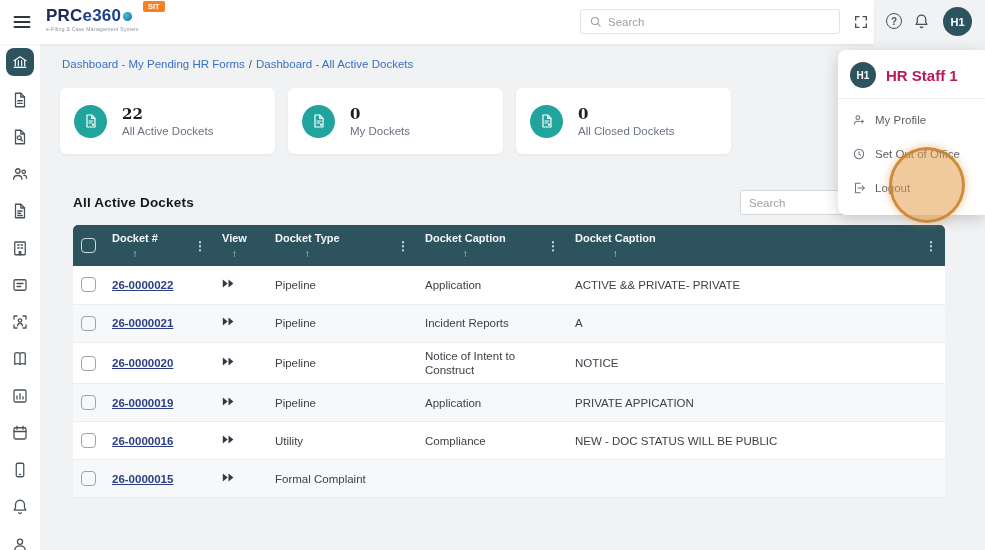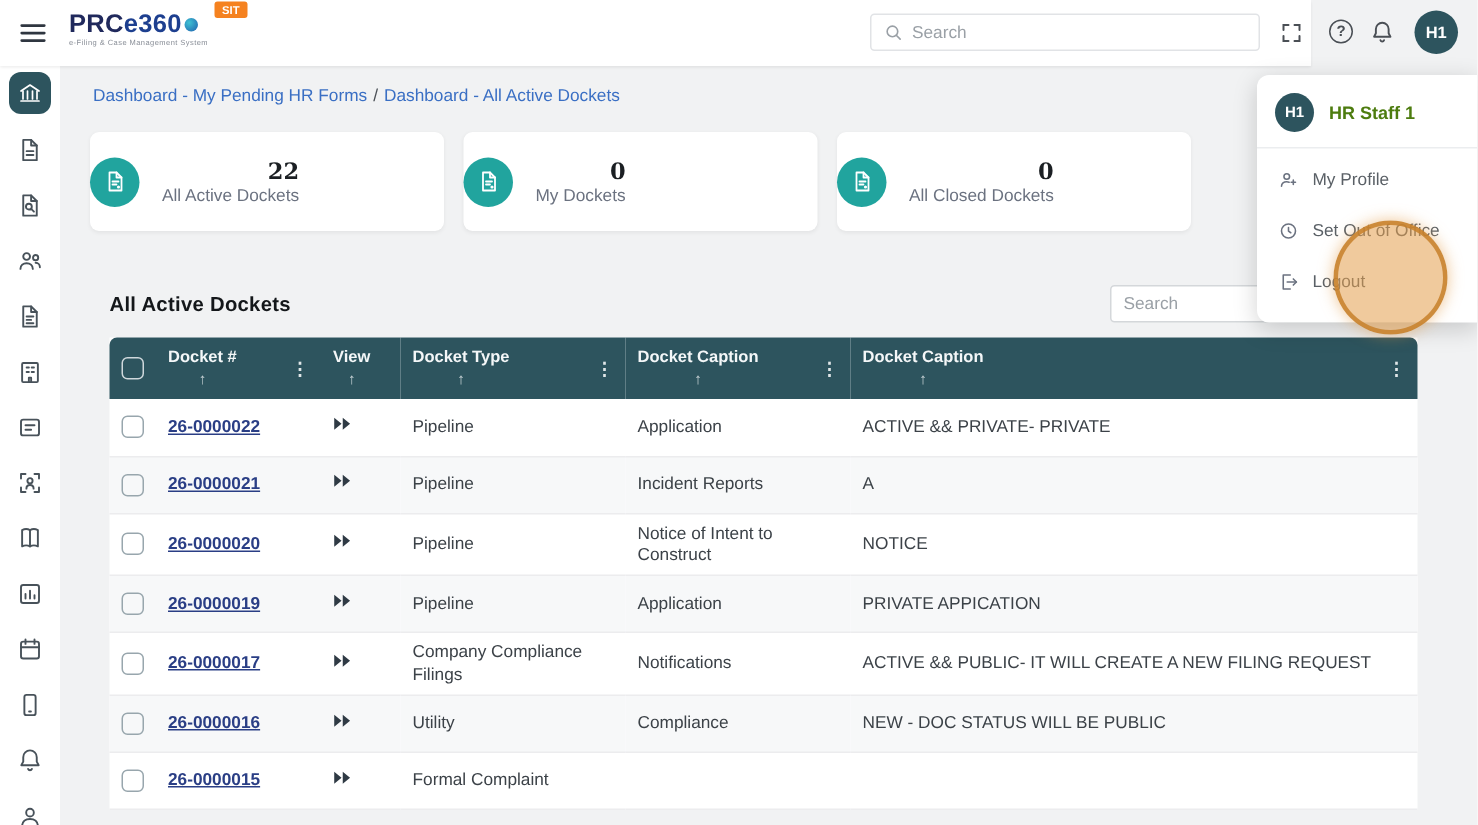--- a/index.html
+++ b/index.html
@@ -45,23 +45,23 @@
                  display:flex; align-items:center; justify-content:center; margin-bottom:15px; }
   .snav-active svg { width:16px; height:16px; }
 
   
   .main { position:absolute; left:40px; top:44px; width:945px; height:506px; overflow:hidden; }
   .breadcrumb { margin:14px 22px 0; font-size:11.5px; }
   .breadcrumb a { color:#3a6fc4; text-decoration:none; cursor:pointer; }
   .bc-sep { color:#4a4f55; margin:0 4px; }
 
   .stats { display:flex; gap:13px; margin:18px 20px 0; }
-  .stat-card { width:236px; height:66px; background:#fff; border-radius:6px;
+  .stat-card { width:215px; height:66px; background:#fff; border-radius:6px;
                box-shadow:0 1px 3px rgba(0,0,0,.06); display:flex; align-items:center;
-               cursor:pointer;text-align:right; }
+               padding-left:14px; cursor:pointer; }
   .stat-icon { width:33px; height:33px; border-radius:50%; background:#21a49e; color:#fff;
                display:flex; align-items:center; justify-content:center; flex:none; margin-right:15px; }
   .stat-icon svg { width:16px; height:16px; }
   .stat-value { font-family:"DejaVu Serif", serif; font-size:15px; font-weight:bold; color:#1b1f23; line-height:17px; }
   .stat-label { font-size:11.5px; color:#6b7280; margin-top:2px; }
 
   .tbl-head-row { display:flex; justify-content:space-between; align-items:center; margin:36px 40px 10px 33px; }
   .tbl-title { font-size:13.5px; font-weight:bold; color:#14171a; letter-spacing:.2px; }
   .tbl-search { width:205px; height:25px; background:#fff; border:1px solid #d4d7da; border-radius:3px;
                 padding:0 8px; display:flex; align-items:center; }
@@ -91,21 +91,21 @@
   .ff-icon { color:#2f3a44; cursor:pointer; display:inline-block; }
   .caption-cell { color:#3c4248; }
 
   
   .user-dropdown { position:absolute; top:50px; right:0; width:147px; background:#fff;
                    border-radius:8px 0 0 8px; box-shadow:0 4px 16px rgba(0,0,0,.18);
                    z-index:40; padding-bottom:10px; }
   .ud-header { display:flex; align-items:center; gap:10px; padding:12px 12px 10px; }
   .ud-avatar { width:26px; height:26px; border-radius:50%; background:#2d545e; color:#fff;
                font-size:10px; font-weight:bold; display:flex; align-items:center; justify-content:center; flex:none; }
-  .ud-name { font-size:12px; font-weight:bold; color:#4d7c0f; white-space:nowrap; }
+  .ud-name { font-size:15px; font-weight:bold; color:#be185d; white-space:nowrap; }
   .ud-divider { height:1px; background:#ebedef; margin:0 0 4px; }
   .ud-item { display:flex; align-items:center; gap:9px; padding:10px 14px; font-size:11.5px;
              color:#5a6066; cursor:pointer; white-space:nowrap; }
   .ud-item svg { width:14px; height:14px; color:#6b7280; flex:none; }
 
   
   .click-indicator { position:absolute; left:889px; top:147px; width:76px; height:76px; border-radius:50%;
                      background:rgba(228,158,76,.55); border:3px solid rgba(199,128,42,.85);
                      box-shadow:0 0 10px rgba(228,158,76,.6); z-index:50; pointer-events:none; }
 </style>
@@ -397,30 +397,20 @@
             <td><a class="docket-link">26-0000019</a></td>
             <td><span class="ff-icon"><svg width="13" height="11" viewBox="0 0 16 12" fill="currentColor">
                     <path d="M1 1l6 5-6 5V1zM8 1l6 5-6 5V1z"></path>
                   </svg></span></td>
             <td>Pipeline</td>
             <td>Application</td>
             <td class="caption-cell">PRIVATE APPICATION</td>
           </tr>
           <tr>
             <td><span class="cb"></span></td>
-            <td><a class="docket-link">26-0000017</a></td>
-            <td><span class="ff-icon"><svg width="13" height="11" viewBox="0 0 16 12" fill="currentColor">
-                    <path d="M1 1l6 5-6 5V1zM8 1l6 5-6 5V1z"></path>
-                  </svg></span></td>
-            <td>Company Compliance Filings</td>
-            <td>Notifications</td>
-            <td class="caption-cell">ACTIVE &amp;&amp; PUBLIC- IT WILL CREATE A NEW FILING REQUEST</td>
-          </tr>
-          <tr>
-            <td><span class="cb"></span></td>
             <td><a class="docket-link">26-0000016</a></td>
             <td><span class="ff-icon"><svg width="13" height="11" viewBox="0 0 16 12" fill="currentColor">
                     <path d="M1 1l6 5-6 5V1zM8 1l6 5-6 5V1z"></path>
                   </svg></span></td>
             <td>Utility</td>
             <td>Compliance</td>
             <td class="caption-cell">NEW - DOC STATUS WILL BE PUBLIC</td>
           </tr>
           <tr>
             <td><span class="cb"></span></td>

